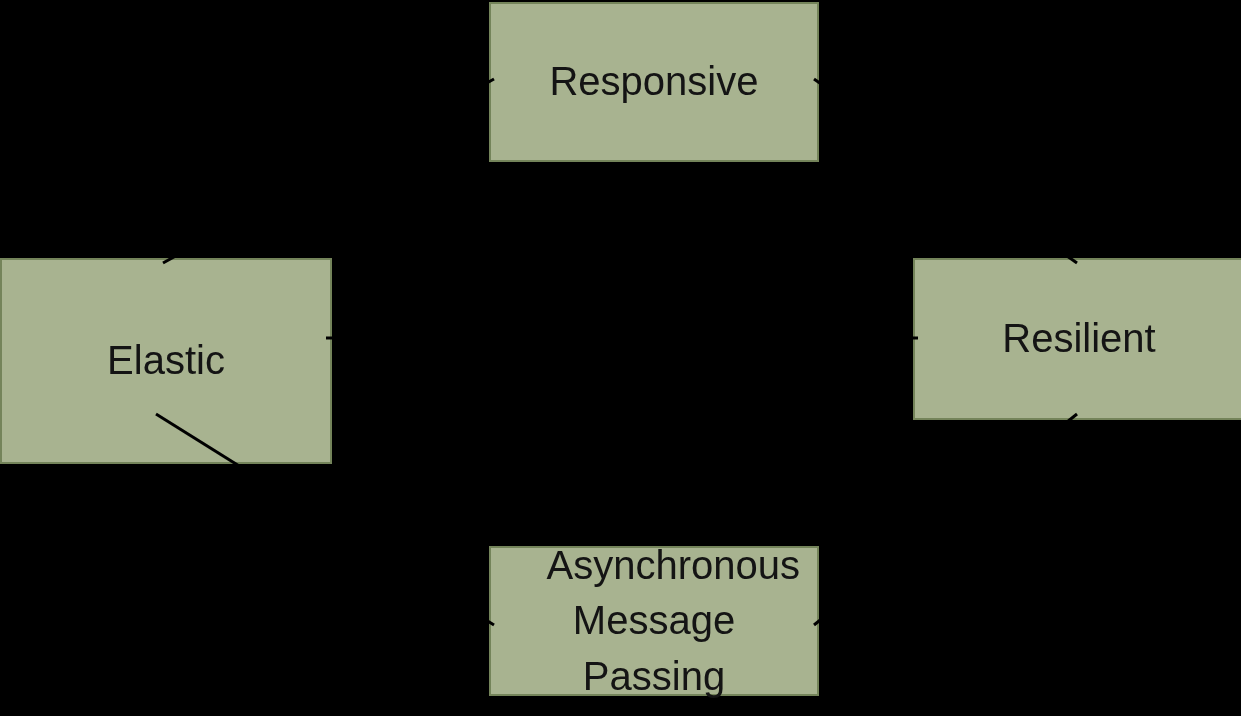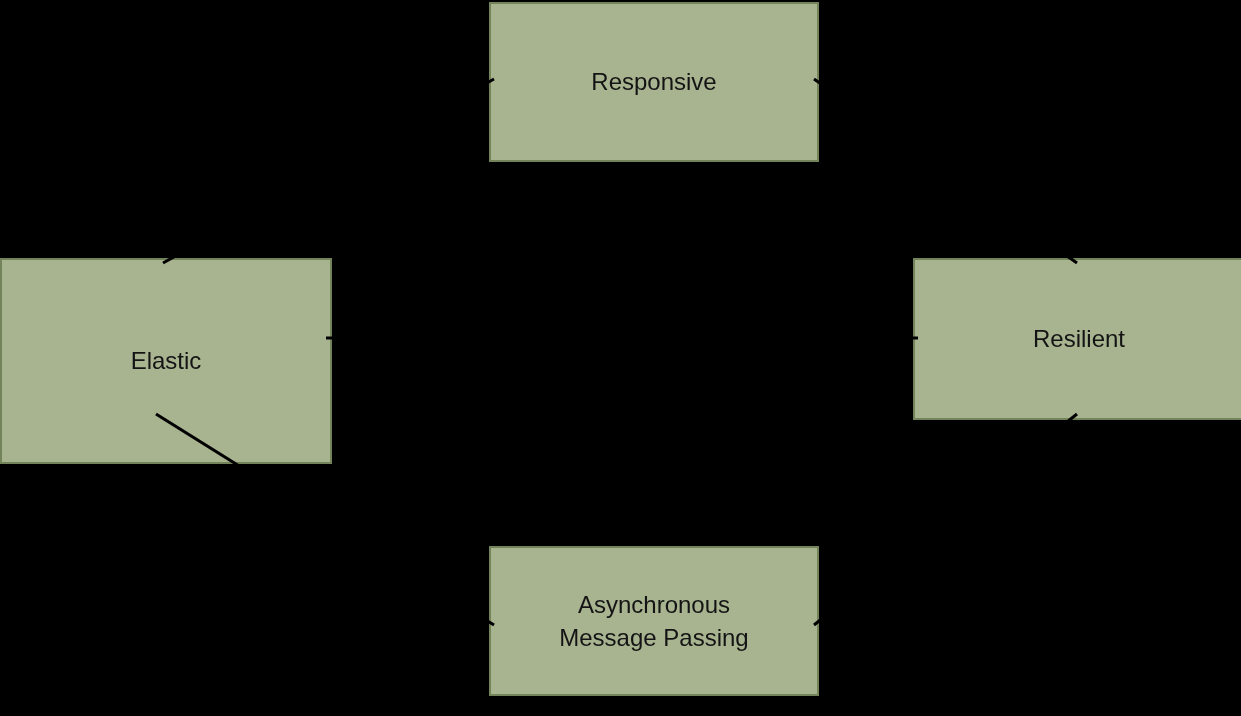--- a/index.html
+++ b/index.html
@@ -18,21 +18,21 @@
   .node {
     position: absolute;
     box-sizing: border-box;
     background: #a8b390;
     border: 2px solid #74845a;
     display: flex;
     align-items: center;
     justify-content: center;
     text-align: center;
     color: #141414;
-    font-size: 24px;
+    font-size: 40px;
     line-height: 1.38;
   }
   .node-responsive { left: 489px; top: 2px;   width: 330px; height: 160px; }
   .node-elastic    { left: 0;     top: 258px; width: 332px; height: 206px; }
   .node-resilient  { left: 913px; top: 258px; width: 330px; height: 162px; border-right: none; }
   .node-message    { left: 489px; top: 546px; width: 330px; height: 150px; }
   .node-label {
     display: inline-block;
     max-width: 300px;
   }

